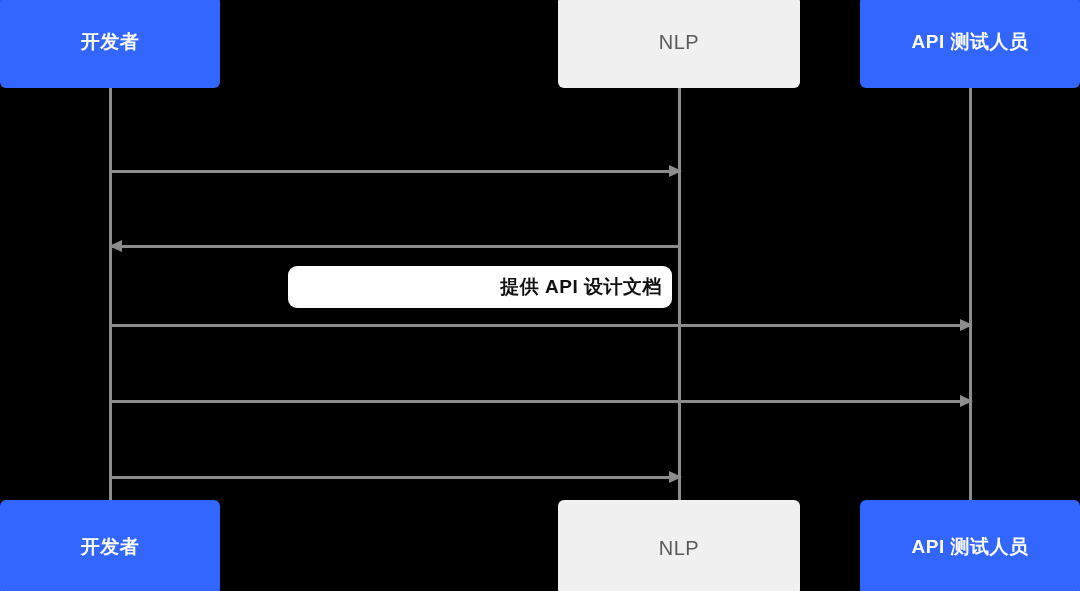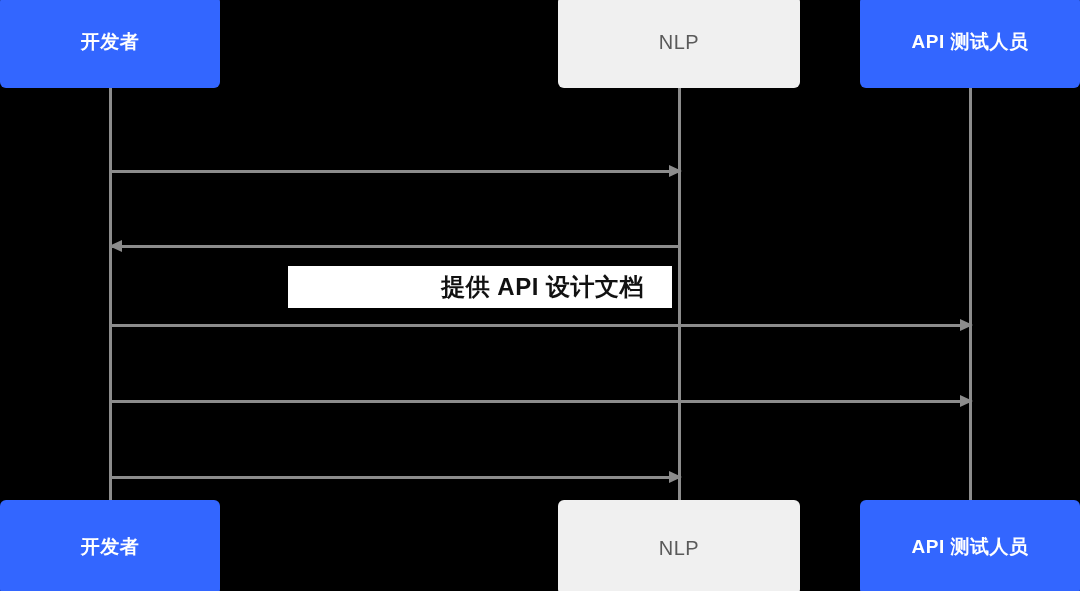--- a/index.html
+++ b/index.html
@@ -73,25 +73,26 @@
   }
 
   
   .note {
     position: absolute;
     background: #FFFFFF;
     box-sizing: border-box;
     display: flex;
     align-items: center;
     justify-content: flex-end;
-    padding-right: 28px;
+    padding-right: 10px;
     color: #111111;
     font-weight: bold;
-    font-size: 24px;
+    font-size: 19px;
     letter-spacing: 0.5px;
+    border-radius: 9px;
   }
 </style>
 </head>
 <body>
 
 <div id="canvas">
 
   <div class="participant blue" style="left:0px; top:-4px; width:220px; height:92px;">
     <span>开发者</span>
   </div>

